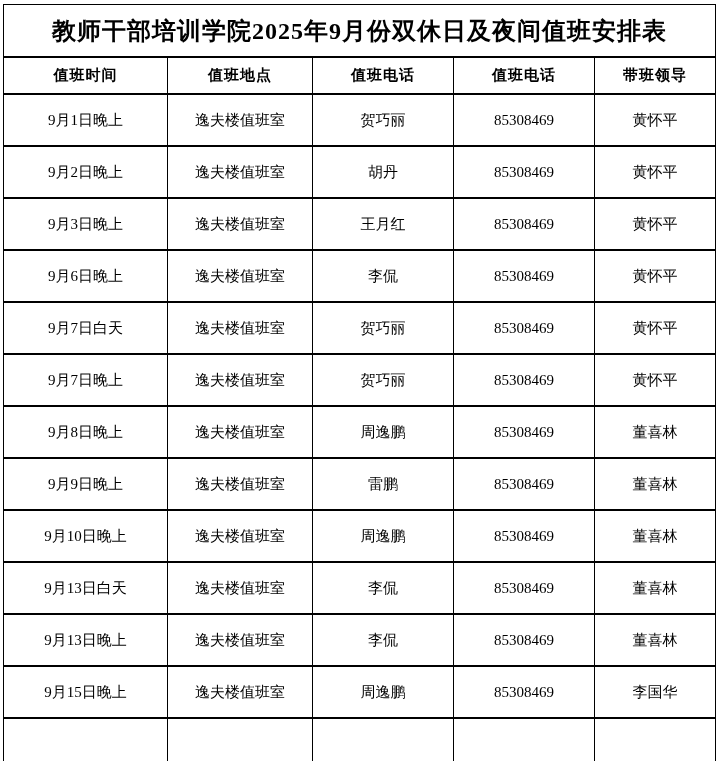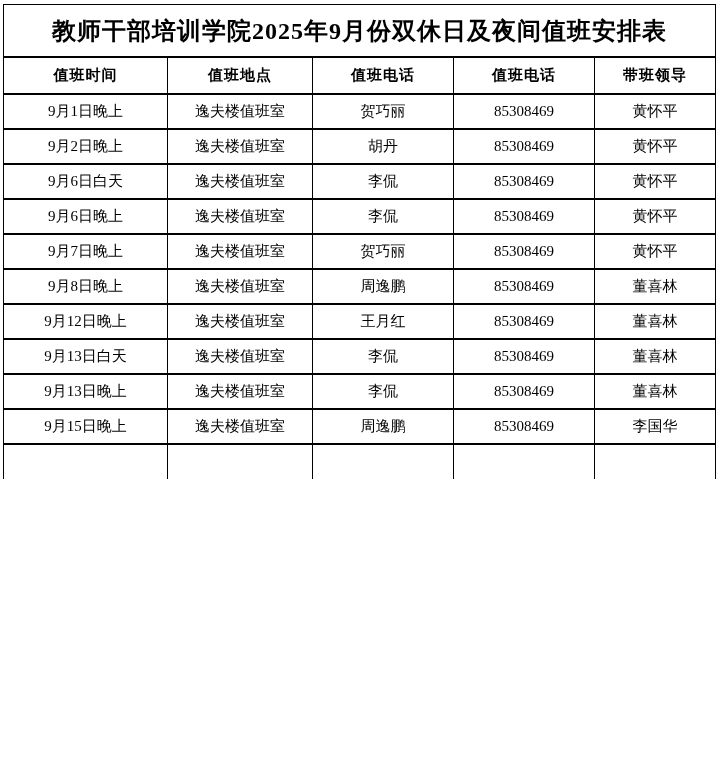--- a/index.html
+++ b/index.html
@@ -45,21 +45,21 @@
     font-size: 24px;
     font-weight: bold;
     letter-spacing: 1px;
   }
   tr.row-header th {
     height: 37px;
     font-size: 15px;
     font-weight: bold;
     letter-spacing: 1px;
   }
-  tbody.data tr { height: 35px; }
+  tbody.data tr { height: 52px; }
   tbody.data td {
     font-size: 15px;
     font-weight: normal;
   }
   tbody.data tr.partial td { border-bottom: none; }
 </style>
 </head>
 <body>
 
 <div class="page">
@@ -92,51 +92,65 @@
           <td>黄怀平</td>
         </tr>
         <tr>
           <td>9月2日晚上</td>
           <td>逸夫楼值班室</td>
           <td>胡丹</td>
           <td>85308469</td>
           <td>黄怀平</td>
         </tr>
         <tr>
-          <td>9月6日白天</td>
+          <td>9月3日晚上</td>
           <td>逸夫楼值班室</td>
-          <td>李侃</td>
+          <td>王月红</td>
           <td>85308469</td>
           <td>黄怀平</td>
         </tr>
         <tr>
           <td>9月6日晚上</td>
           <td>逸夫楼值班室</td>
           <td>李侃</td>
+          <td>85308469</td>
+          <td>黄怀平</td>
+        </tr>
+        <tr>
+          <td>9月7日白天</td>
+          <td>逸夫楼值班室</td>
+          <td>贺巧丽</td>
           <td>85308469</td>
           <td>黄怀平</td>
         </tr>
         <tr>
           <td>9月7日晚上</td>
           <td>逸夫楼值班室</td>
           <td>贺巧丽</td>
           <td>85308469</td>
           <td>黄怀平</td>
         </tr>
         <tr>
           <td>9月8日晚上</td>
           <td>逸夫楼值班室</td>
           <td>周逸鹏</td>
           <td>85308469</td>
           <td>董喜林</td>
         </tr>
         <tr>
-          <td>9月12日晚上</td>
+          <td>9月9日晚上</td>
           <td>逸夫楼值班室</td>
-          <td>王月红</td>
+          <td>雷鹏</td>
+          <td>85308469</td>
+          <td>董喜林</td>
+        </tr>
+        <tr>
+          <td>9月10日晚上</td>
+          <td>逸夫楼值班室</td>
+          <td>周逸鹏</td>
           <td>85308469</td>
           <td>董喜林</td>
         </tr>
         <tr>
           <td>9月13日白天</td>
           <td>逸夫楼值班室</td>
           <td>李侃</td>
           <td>85308469</td>
           <td>董喜林</td>
         </tr>

